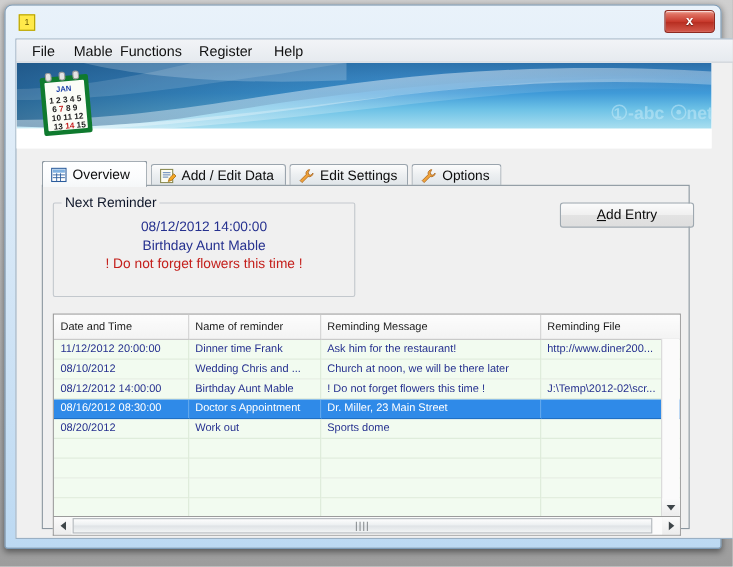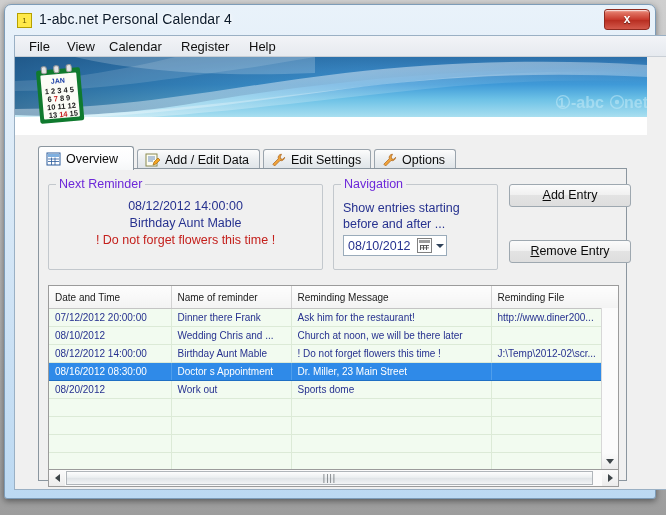--- a/index.html
+++ b/index.html
@@ -139,21 +139,21 @@
     position: absolute;
     border: 1px solid #c3c8cd;
     border-radius: 2px;
     box-sizing: border-box;
     background: transparent;
   }
   .gb-title {
     position: absolute; top: -8px; left: 7px;
     background: #f0f0f0;
     padding: 0 3px;
-    font-size: 12.5px; color: #6d28d9;
+    font-size: 12.5px; color: #0f172a;
   }
   .reminder-line {
     text-align: center;
     font-size: 12.5px;
     color: #26318f;
     line-height: 17px;
   }
   .reminder-line.warn { color: #c4201c; }
 
   .nav-text {
@@ -300,30 +300,29 @@
   .vsb-btn.bot { bottom:0; }
 </style>
 </head>
 <body>
 
 <div id="root">
 <div class="window">
 
   <div class="titlebar">
     <div class="title-icon">1</div>
-    <div class="title-text">1-abc.net Personal Calendar 4</div>
     <div class="close-btn">x</div>
   </div>
 
   <div class="client">
 
     <div class="menubar">
       <div class="menu-item" style="left:8px">File</div>
-      <div class="menu-item" style="left:46px">View</div>
-      <div class="menu-item" style="left:88px">Calendar</div>
+      <div class="menu-item" style="left:46px">Mable</div>
+      <div class="menu-item" style="left:88px">Functions</div>
       <div class="menu-item" style="left:160px">Register</div>
       <div class="menu-item" style="left:228px">Help</div>
     </div>
 
     <div class="banner">
       <svg width="632" height="78" viewBox="0 0 632 78">
         <defs>
           <linearGradient id="bgGrad" x1="0" y1="0" x2="0" y2="1">
             <stop offset="0%" stop-color="#2b6ea8"></stop>
             <stop offset="22%" stop-color="#3a86c4"></stop>
@@ -422,59 +421,45 @@
 
         <div class="groupbox" style="left:9px;top:15px;width:275px;height:86px">
           <div class="gb-title">Next Reminder</div>
           <div style="padding-top:13px">
             <div class="reminder-line">08/12/2012 14:00:00</div>
             <div class="reminder-line">Birthday Aunt Mable</div>
             <div class="reminder-line warn">! Do not forget flowers this time !</div>
           </div>
         </div>
 
-        <div class="groupbox" style="left:294px;top:15px;width:165px;height:86px">
-          <div class="gb-title">Navigation</div>
-          <div class="nav-text">Show entries starting before and after ...</div>
-          <div class="datebox">
-            <span class="dv">08/10/2012</span>
-            <span class="cal-ico"></span>
-            <span class="drop">
-                  <span class="caret-dn"></span>
-                </span>
-          </div>
-        </div>
 
         <div class="btn" style="left:470px;top:15px">
           <u>A</u><span>dd Entry</span>
-        </div>
-        <div class="btn" style="left:470px;top:71px">
-          <u>R</u><span>emove Entry</span>
         </div>
 
         <div class="grid-outer">
           <table class="grid">
             <colgroup>
               <col class="col1">
                   <col class="col2">
                   <col class="col3">
                   <col class="col4">
             </colgroup>
             <thead>
               <tr>
                 <th>Date and Time</th>
                 <th>Name of reminder</th>
                 <th>Reminding Message</th>
                 <th>Reminding File</th>
               </tr>
             </thead>
             <tbody>
                   <tr>
-                    <td>07/12/2012 20:00:00</td>
-                    <td>Dinner there Frank</td>
+                    <td>11/12/2012 20:00:00</td>
+                    <td>Dinner time Frank</td>
                     <td>Ask him for the restaurant!</td>
                     <td>http://www.diner200...</td>
                   </tr>
                   <tr>
                     <td>08/10/2012</td>
                     <td>Wedding Chris and ...</td>
                     <td>Church at noon, we will be there later</td>
                     <td></td>
                   </tr>
                   <tr>

